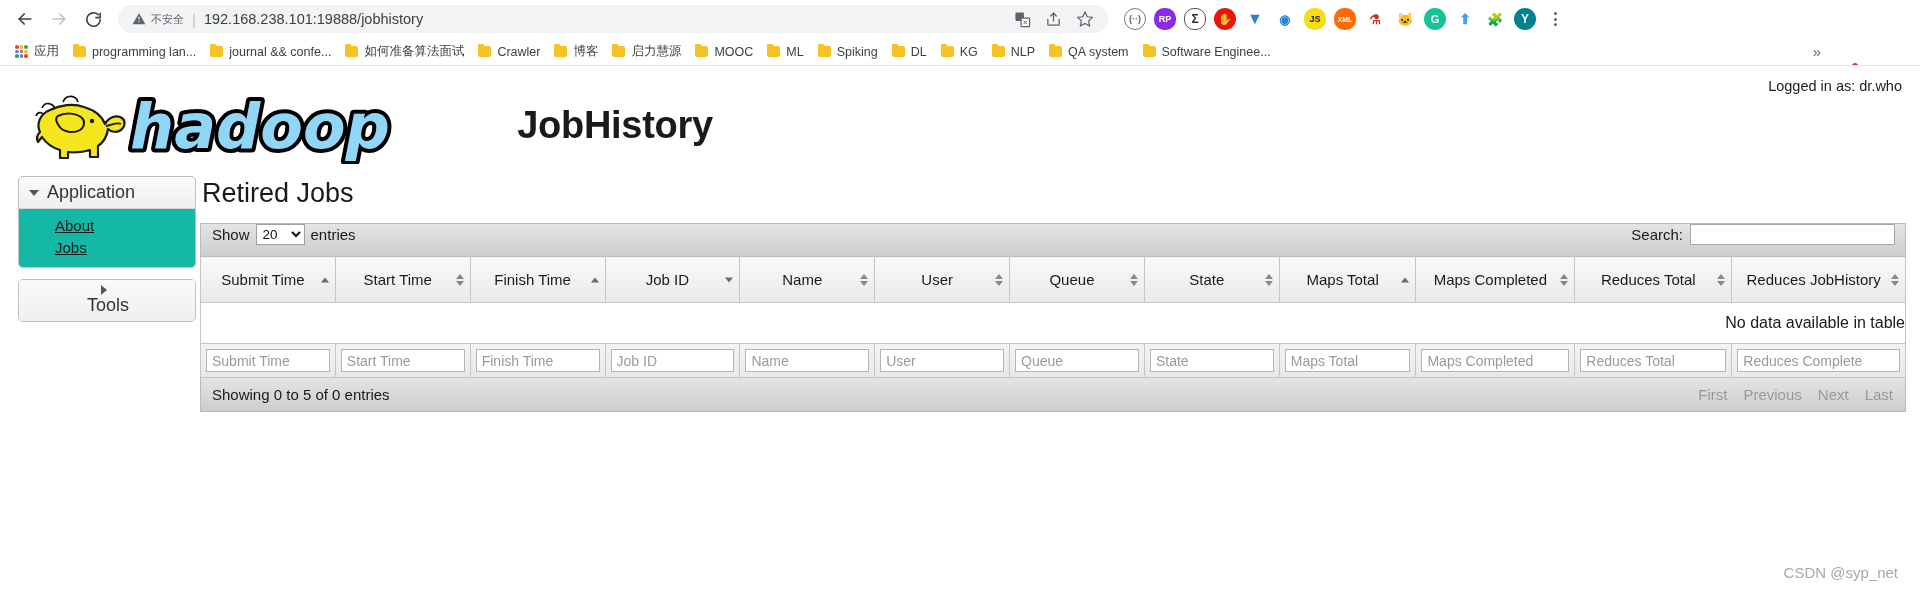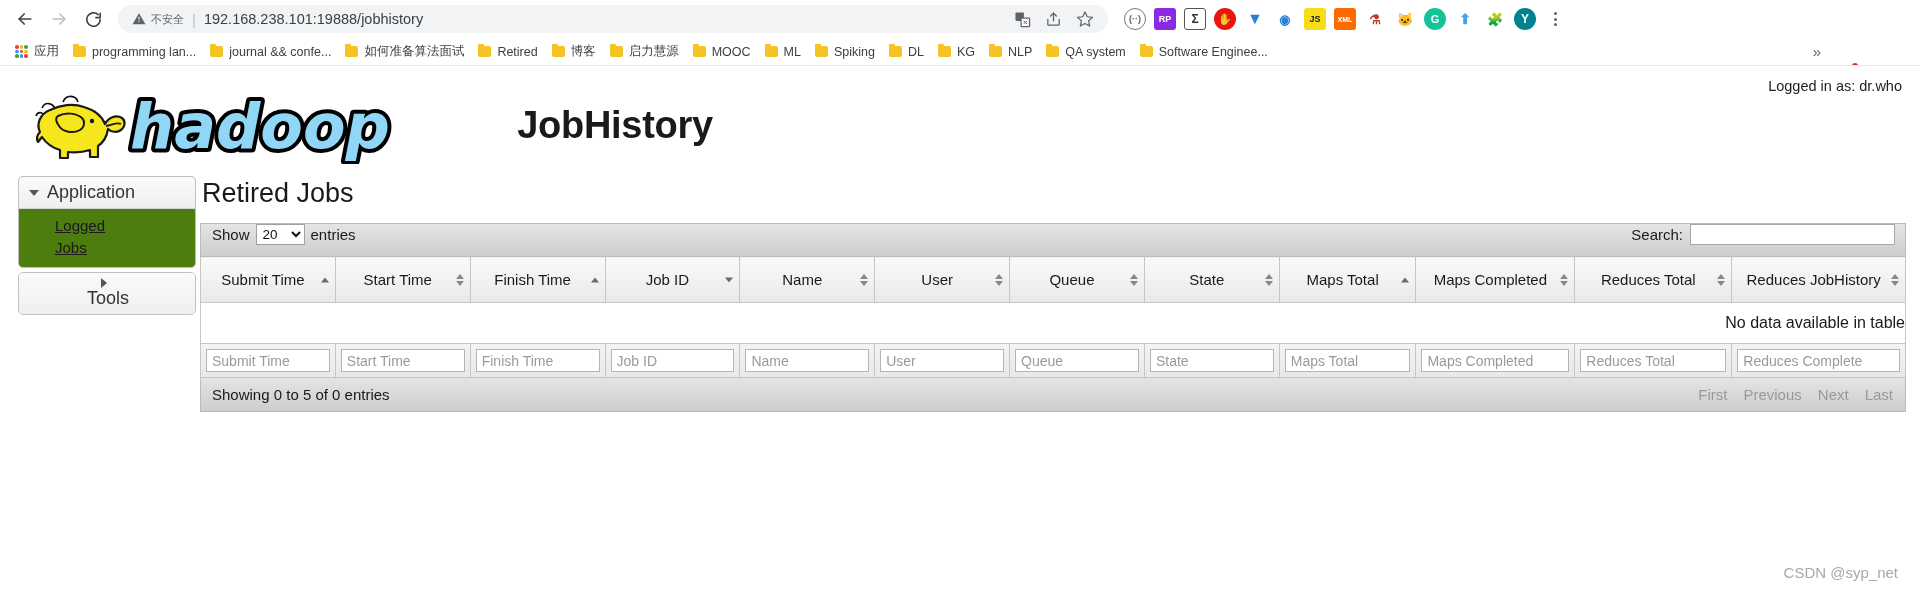--- a/index.html
+++ b/index.html
@@ -76,21 +76,21 @@
     display: flex; align-items: center;
     gap: 8px;
     padding-left: 8px;
     flex: none;
   }
   .ext {
     width: 22px; height: 22px;
     display: flex; align-items: center; justify-content: center;
     font-size: 11px;
     font-weight: bold;
-    border-radius: 3px;
+    border-radius: 10px;
     flex: none;
     overflow: hidden;
   }
   .kebab {
     width: 26px; height: 26px;
     display: flex; flex-direction: column;
     align-items: center; justify-content: center;
     gap: 2.5px;
     margin-left: 6px;
     flex: none;
@@ -213,22 +213,22 @@
 
   
   .sidebar {
     position: absolute;
     left: 18px; top: 110px;
     width: 178px;
   }
   .panel {
     border: 1px solid #c0c0c0;
     border-radius: 5px;
-    background: #4d7c0f;
-    margin-bottom: 4px;
+    background: #14b8a6;
+    margin-bottom: 11px;
     overflow: hidden;
   }
   .panel-head {
     background: linear-gradient(#fbfbfb, #efefef);
     padding: 5px 8px 5px 10px;
     font-size: 18px;
     color: #333;
     display: flex; align-items: center;
     border-bottom: 1px solid #d5d5d5;
   }
@@ -514,21 +514,21 @@
     <span class="bm">
         <span class="bm-folder"></span>
         <span class="bm-label">journal &amp;&amp; confe...</span>
       </span>
     <span class="bm">
         <span class="bm-folder"></span>
         <span class="bm-label">如何准备算法面试</span>
       </span>
     <span class="bm">
         <span class="bm-folder"></span>
-        <span class="bm-label">Retired</span>
+        <span class="bm-label">Crawler</span>
       </span>
     <span class="bm">
         <span class="bm-folder"></span>
         <span class="bm-label">博客</span>
       </span>
     <span class="bm">
         <span class="bm-folder"></span>
         <span class="bm-label">启力慧源</span>
       </span>
     <span class="bm">
@@ -603,21 +603,21 @@
   <div class="jh-title">JobHistory</div>
 
   <div class="sidebar">
 
     <div class="panel">
       <div class="panel-head">
         <span class="tri tri-down"></span>
         <span>Application</span>
       </div>
       <div class="panel-body">
-        <a class="nav-link" href="#">Logged</a>
+        <a class="nav-link" href="#">About</a>
         <a class="nav-link" href="#">Jobs</a>
       </div>
     </div>
 
     <div class="panel">
       <div class="panel-head collapsed">
         <span class="tri tri-right"></span>
         <span>Tools</span>
       </div>
     </div>

